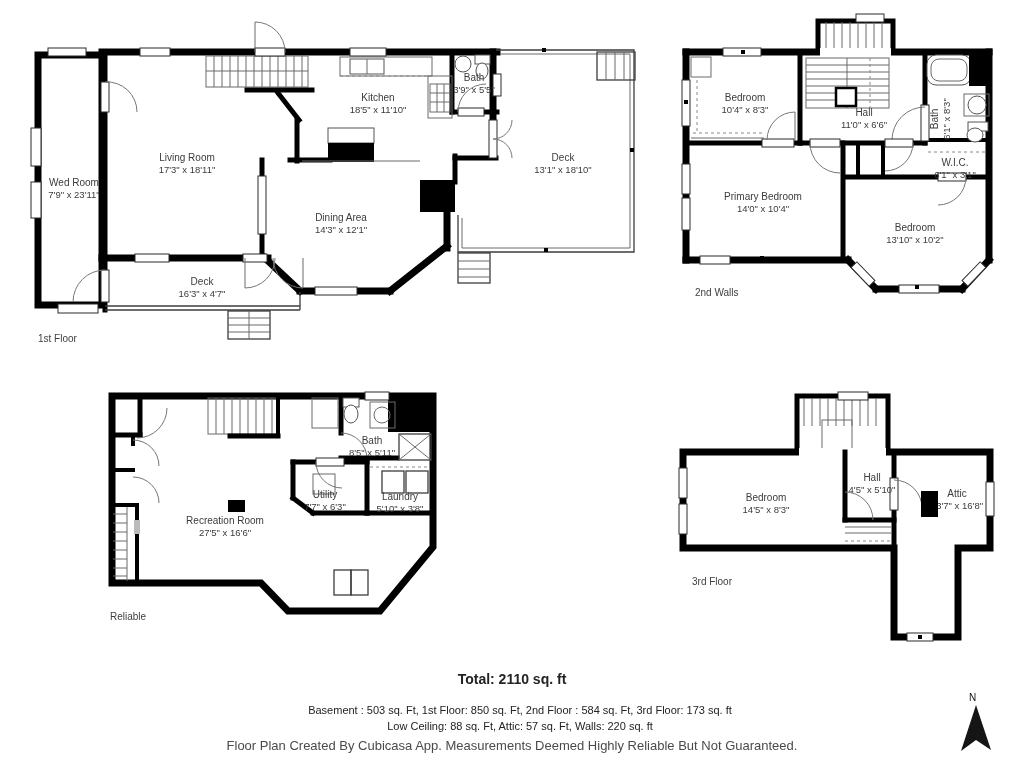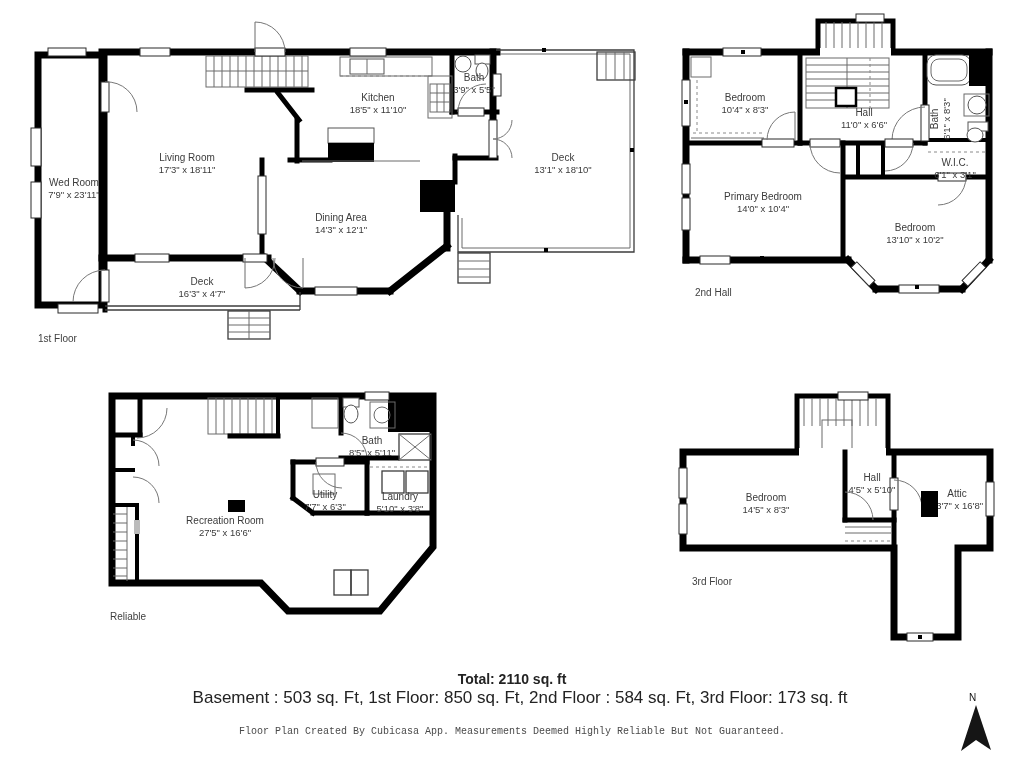--- a/index.html
+++ b/index.html
@@ -23,23 +23,23 @@
   
   .room-label{position:absolute;z-index:3;transform:translate(-50%,-50%);text-align:center;
               color:#3b3b3b;line-height:1.3;white-space:nowrap;}
   .room-label.vert{transform:translate(-50%,-50%) rotate(-90deg);}
   .room-name{font-size:10px;}
   .room-dims{font-size:9.5px;}
   .floor-caption{position:absolute;z-index:3;font-size:10px;color:#3f3f3f;white-space:nowrap;}
   .chimney-overlay{position:absolute;z-index:5;background:#000;}
   
   #summary{position:absolute;left:0;right:0;top:671px;z-index:3;text-align:center;color:#232323;}
-  .sum-total{font-size:14px;font-weight:bold;margin-bottom:3px;}
-  .sum-line{font-size:17px;line-height:15.5px;padding-left:16px;}
-  .sum-credit{font-size:10px;color:#4a4a4a;margin-top:20px;font-family:Liberation Mono, monospace;}
+  .sum-total{font-size:14px;font-weight:bold;margin-bottom:16px;}
+  .sum-line{font-size:11px;line-height:15.5px;padding-left:16px;}
+  .sum-credit{font-size:13px;color:#4a4a4a;margin-top:4px;}
   .north-label{position:absolute;z-index:3;font-size:10px;color:#111;}
 </style>
 </head>
 <body>
 
 <div id="page">
 
 <svg id="plansvg" width="1024" height="768" viewBox="0 0 1024 768">
 
   <g>
@@ -436,25 +436,26 @@
   <div class="room-dims">4'5" x 5'10"</div>
 </div>
 <div class="room-label" style="left:957px;top:500px">
   <div class="room-name">Attic</div>
   <div class="room-dims">13'7" x 16'8"</div>
 </div>
 
 <div class="chimney-overlay" style="left:921px;top:491px;width:17px;height:26px"></div>
 
 <div class="floor-caption" style="left:38px;top:333px">1st Floor</div>
-<div class="floor-caption" style="left:695px;top:287px">2nd Hall</div>
+<div class="floor-caption" style="left:695px;top:287px">2nd Walls</div>
 <div class="floor-caption" style="left:110px;top:611px">Reliable</div>
 <div class="floor-caption" style="left:692px;top:576px">3rd Floor</div>
 
 <div id="summary">
   <div class="sum-total">Total: 2110 sq. ft</div>
   <div class="sum-line">Basement : 503 sq. Ft, 1st Floor: 850 sq. Ft, 2nd Floor : 584 sq. Ft, 3rd Floor: 173 sq. ft</div>
+  <div class="sum-line">Low Ceiling: 88 sq. Ft, Attic: 57 sq. Ft, Walls: 220 sq. ft</div>
   <div class="sum-credit">Floor Plan Created By Cubicasa App. Measurements Deemed Highly Reliable But Not Guaranteed.</div>
 </div>
 
 <div class="north-label" style="left:969px;top:692px">N</div>
 
 </div>
 
 </body></html>

